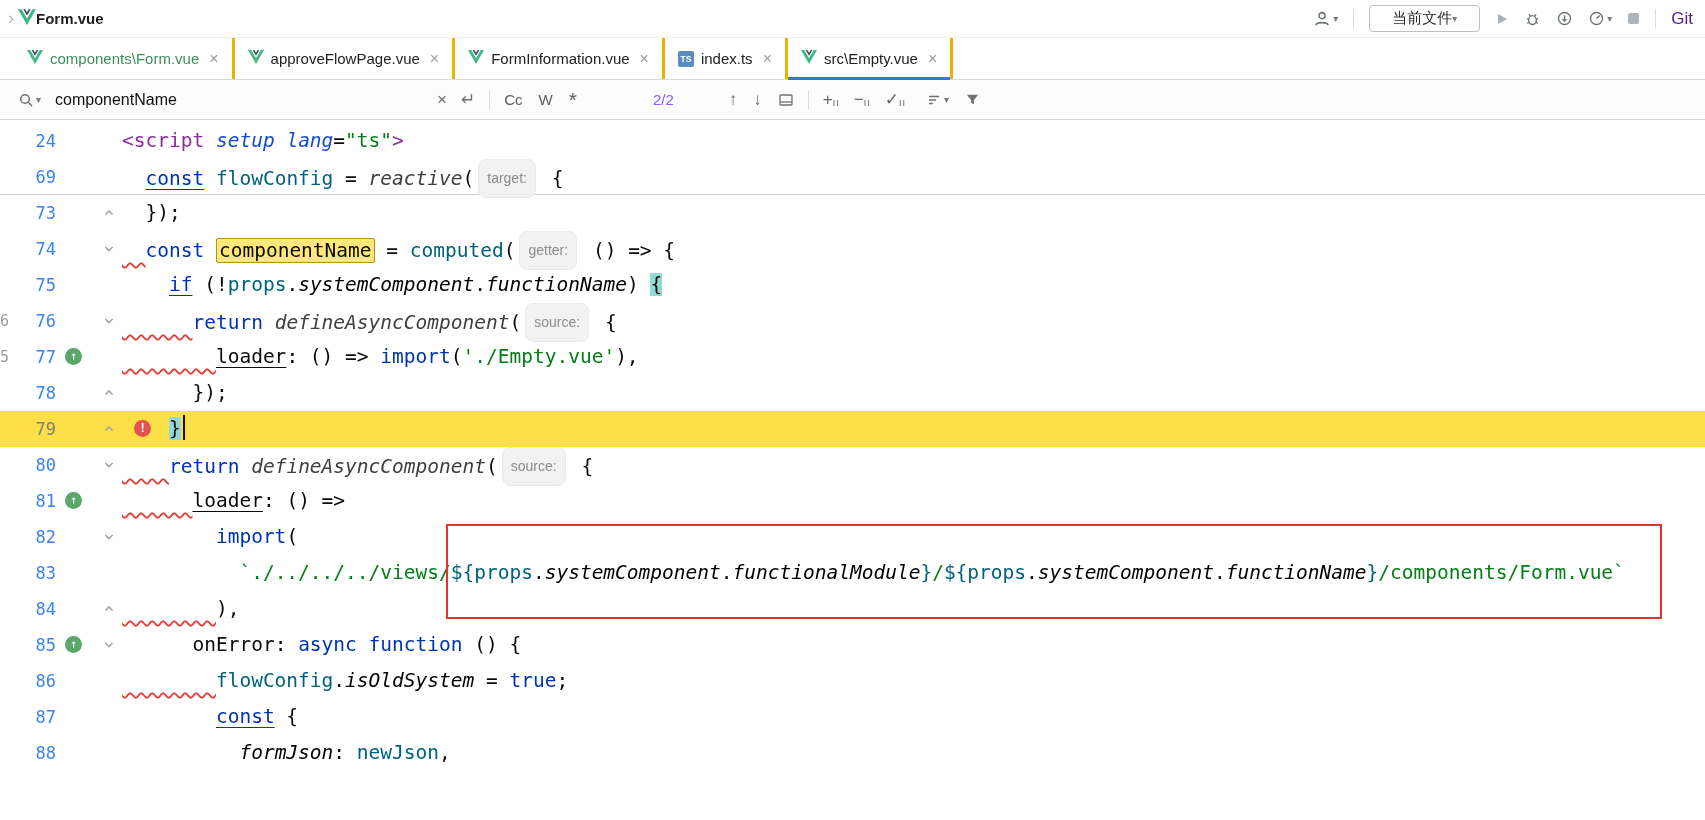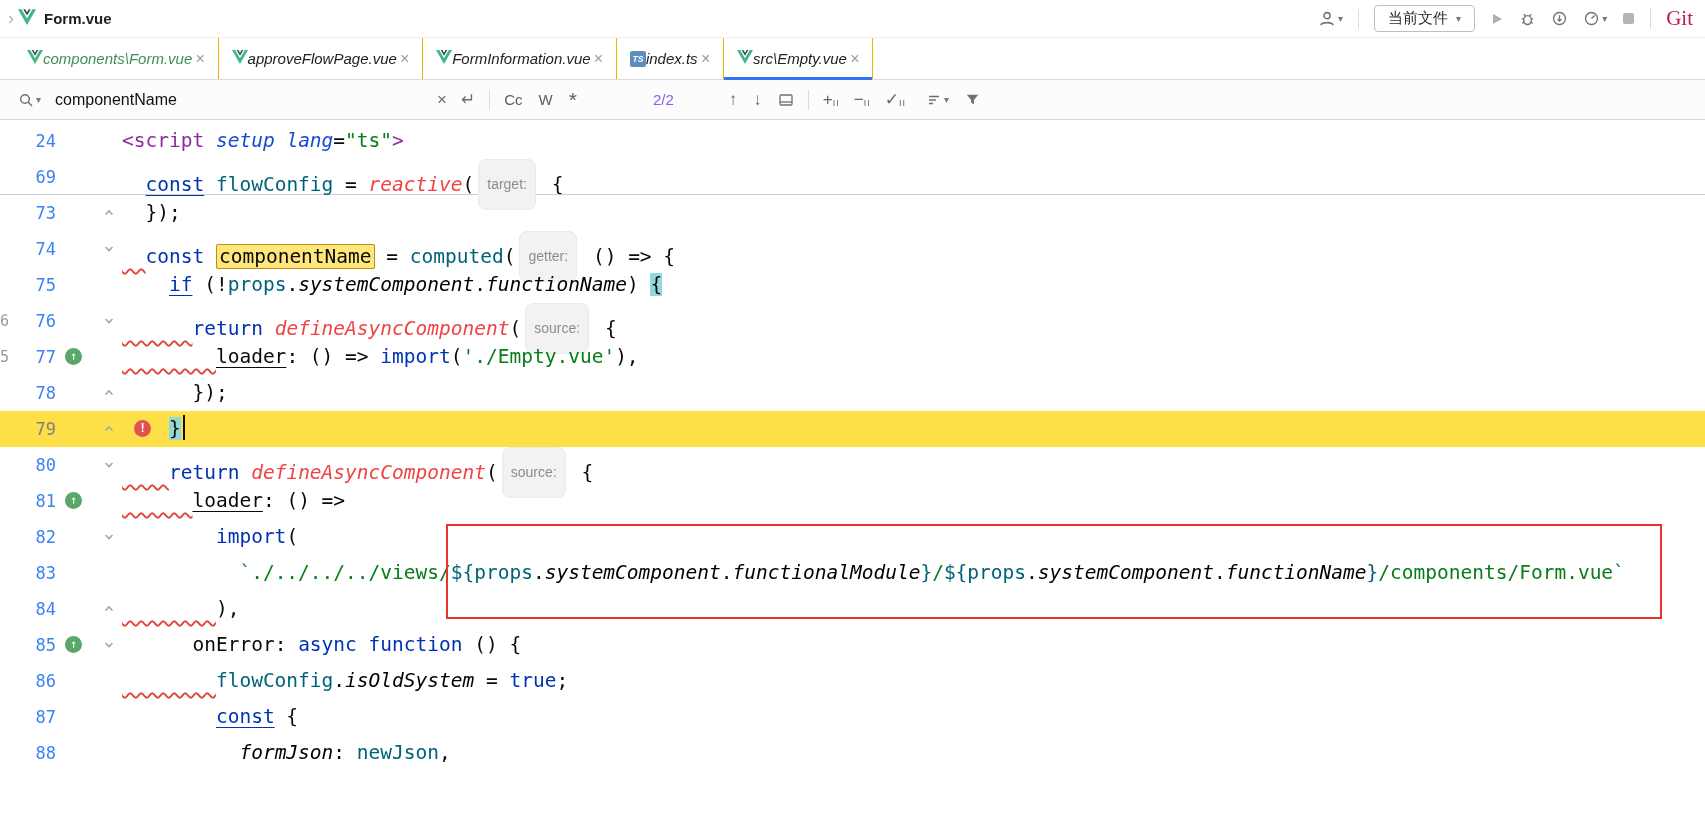--- a/index.html
+++ b/index.html
@@ -2,31 +2,31 @@
 <html><head>
 <meta charset="utf-8">
 <style>
   * { box-sizing: border-box; }
   body { margin: 0; background: #fff; font-family: "Liberation Sans", sans-serif; color: #1f1f1f; }
   .app { position: relative; width: 1705px; height: 820px; background: #fff; overflow: hidden; }
 
   
   .titlebar { height: 38px; display: flex; align-items: center; padding: 0 12px 0 6px; border-bottom: 1px solid #ededed; }
   .tb-chevron { color: #b3b3b3; font-size: 18px; margin: 0 4px 0 2px; }
-  .tb-title { font-size: 15px; font-weight: bold; margin-left: 8px; color: #1e1e1e; }
+  .tb-title { font-size: 15px; font-weight: bold; color: #1e1e1e; }
   .tb-right { margin-left: auto; display: flex; align-items: center; gap: 15px; }
   .vdiv { width: 1px; height: 20px; background: #dcdcdc; }
   .icon-btn { display: flex; align-items: center; gap: 2px; color: #6f7679; }
   .dd { font-size: 10px; color: #7a7a7a; }
-  .cfile-btn { display: flex; align-items: center; gap: 8px; border: 1px solid #bcbfc6; border-radius: 4px; padding: 3px 13px; font-size: 15px; color: #2a2a2a; background: #fff; }
-  .git-label { font-size: 21px; color: #be185d; font-family: Liberation Serif, serif; }
+  .cfile-btn { display: flex; align-items: center; border: 1px solid #bcbfc6; border-radius: 4px; padding: 3px 22px; font-size: 15px; color: #2a2a2a; background: #fff; }
+  .git-label { font-size: 17px; color: #4c1d95; }
 
   
   .tabbar { height: 42px; display: flex; align-items: stretch; padding-left: 14px; border-bottom: 1px solid #d9d9d9; background: #fff; }
-  .tab { display: flex; align-items: center; padding: 0 13px; font-size: 15px; position: relative; border-right: 1px solid #eab308; color: #222; font-style: italic; }
+  .tab { display: flex; align-items: center; gap: 7px; padding: 0 13px; font-size: 15px; position: relative; border-right: 3px solid #eab308; color: #222; }
   .tab.active::after { content: ""; position: absolute; left: 0; right: 0; bottom: -1px; height: 3px; background: #3574f0; }
   .tab-close { color: #9b9b9b; font-size: 16px; margin-left: 3px; }
   .ts-icon { width: 16px; height: 16px; border-radius: 2px; background: #5b8dbe; color: #fff; font-size: 8.5px; font-weight: bold; display: flex; align-items: center; justify-content: center; }
 
   
   .searchbar { height: 40px; display: flex; align-items: center; padding-left: 18px; background: #fcfcfc; border-bottom: 1px solid #d6d6d6; font-size: 15px; color: #555; }
   .sb-query { font-size: 16px; color: #101010; margin-left: 14px; width: 382px; }
   .sb-ic { color: #6e6e6e; font-size: 17px; }
   .sb-toggle { color: #5d5d5d; font-size: 15px; }
   .sb-regex { font-size: 21px; line-height: 10px; vertical-align: -3px; }
@@ -42,29 +42,29 @@
   .ln { flex: none; width: 56px; text-align: right; font-size: 17px; color: #3b82f6; }
   .row.cur .ln { color: #7f7f7f; }
   .g { flex: none; width: 66px; position: relative; }
   .code { flex: none; white-space: pre; color: #0a0a0a; }
   .edge { position: absolute; left: 0; top: 0; width: 10px; overflow: hidden; color: #9a9a9a; font-size: 15px; }
 
   .tk-kw { color: #0033b3; }
   .tk-str { color: #067d17; }
   .tk-call { color: #00627a; }
   .tk-fld { color: #000000; font-style: italic; }
-  .tk-fni { font-style: italic; color: #ef4444; }
+  .tk-fni { font-style: italic; color: #404040; }
   .tk-tag { color: #8f2ba0; }
   .tk-attr { color: #174ad4; font-style: italic; }
   .tk-interp { color: #00627a; }
   .u { text-decoration: underline; text-underline-offset: 4px; text-decoration-thickness: 1.2px; }
   .sq { text-decoration: underline wavy #e0433d 1.5px; text-underline-offset: 5px; text-decoration-skip-ink: none; }
   .match { background: #ffe77b; border: 1.5px solid #b98f14; border-radius: 2px; padding: 0 2px; }
   .brace { background: #93d9d9; }
-  .hint { display: inline-block; font-family: "Liberation Sans", sans-serif; font-size: 14px; color: #8c8c8c; background: #f2f2f3; border: 1px solid #eaeaec; border-radius: 8px; padding: 14px 8px; line-height: 21px; vertical-align: 2px; margin: 0 4px; }
+  .hint { display: inline-block; font-family: "Liberation Sans", sans-serif; font-size: 14px; color: #8c8c8c; background: #f2f2f3; border: 1px solid #eaeaec; border-radius: 8px; padding: 8px 8px; line-height: 21px; vertical-align: 2px; margin: 0 4px; }
   .caret { display: inline-block; width: 2px; height: 25px; background: #111; vertical-align: -5px; margin-left: 2px; }
 
   .gicon-arrow { position: absolute; left: 9px; top: 9px; width: 17px; height: 17px; border-radius: 50%; background: #59a869; color: #fff; font-size: 12px; line-height: 17px; text-align: center; }
   .gicon-error { position: absolute; left: 78px; top: 9px; width: 17px; height: 17px; border-radius: 50%; background: #e35252; color: #fff; font-size: 12px; font-weight: bold; line-height: 17px; text-align: center; z-index: 3; }
   .fold { position: absolute; left: 44px; top: 0; width: 18px; height: 36px; display: flex; align-items: center; justify-content: center; }
 
   .redbox { position: absolute; left: 446px; top: 404px; width: 1216px; height: 95px; border: 2.5px solid #e8322e; z-index: 5; pointer-events: none; }
 </style>
 </head>
 <body>

